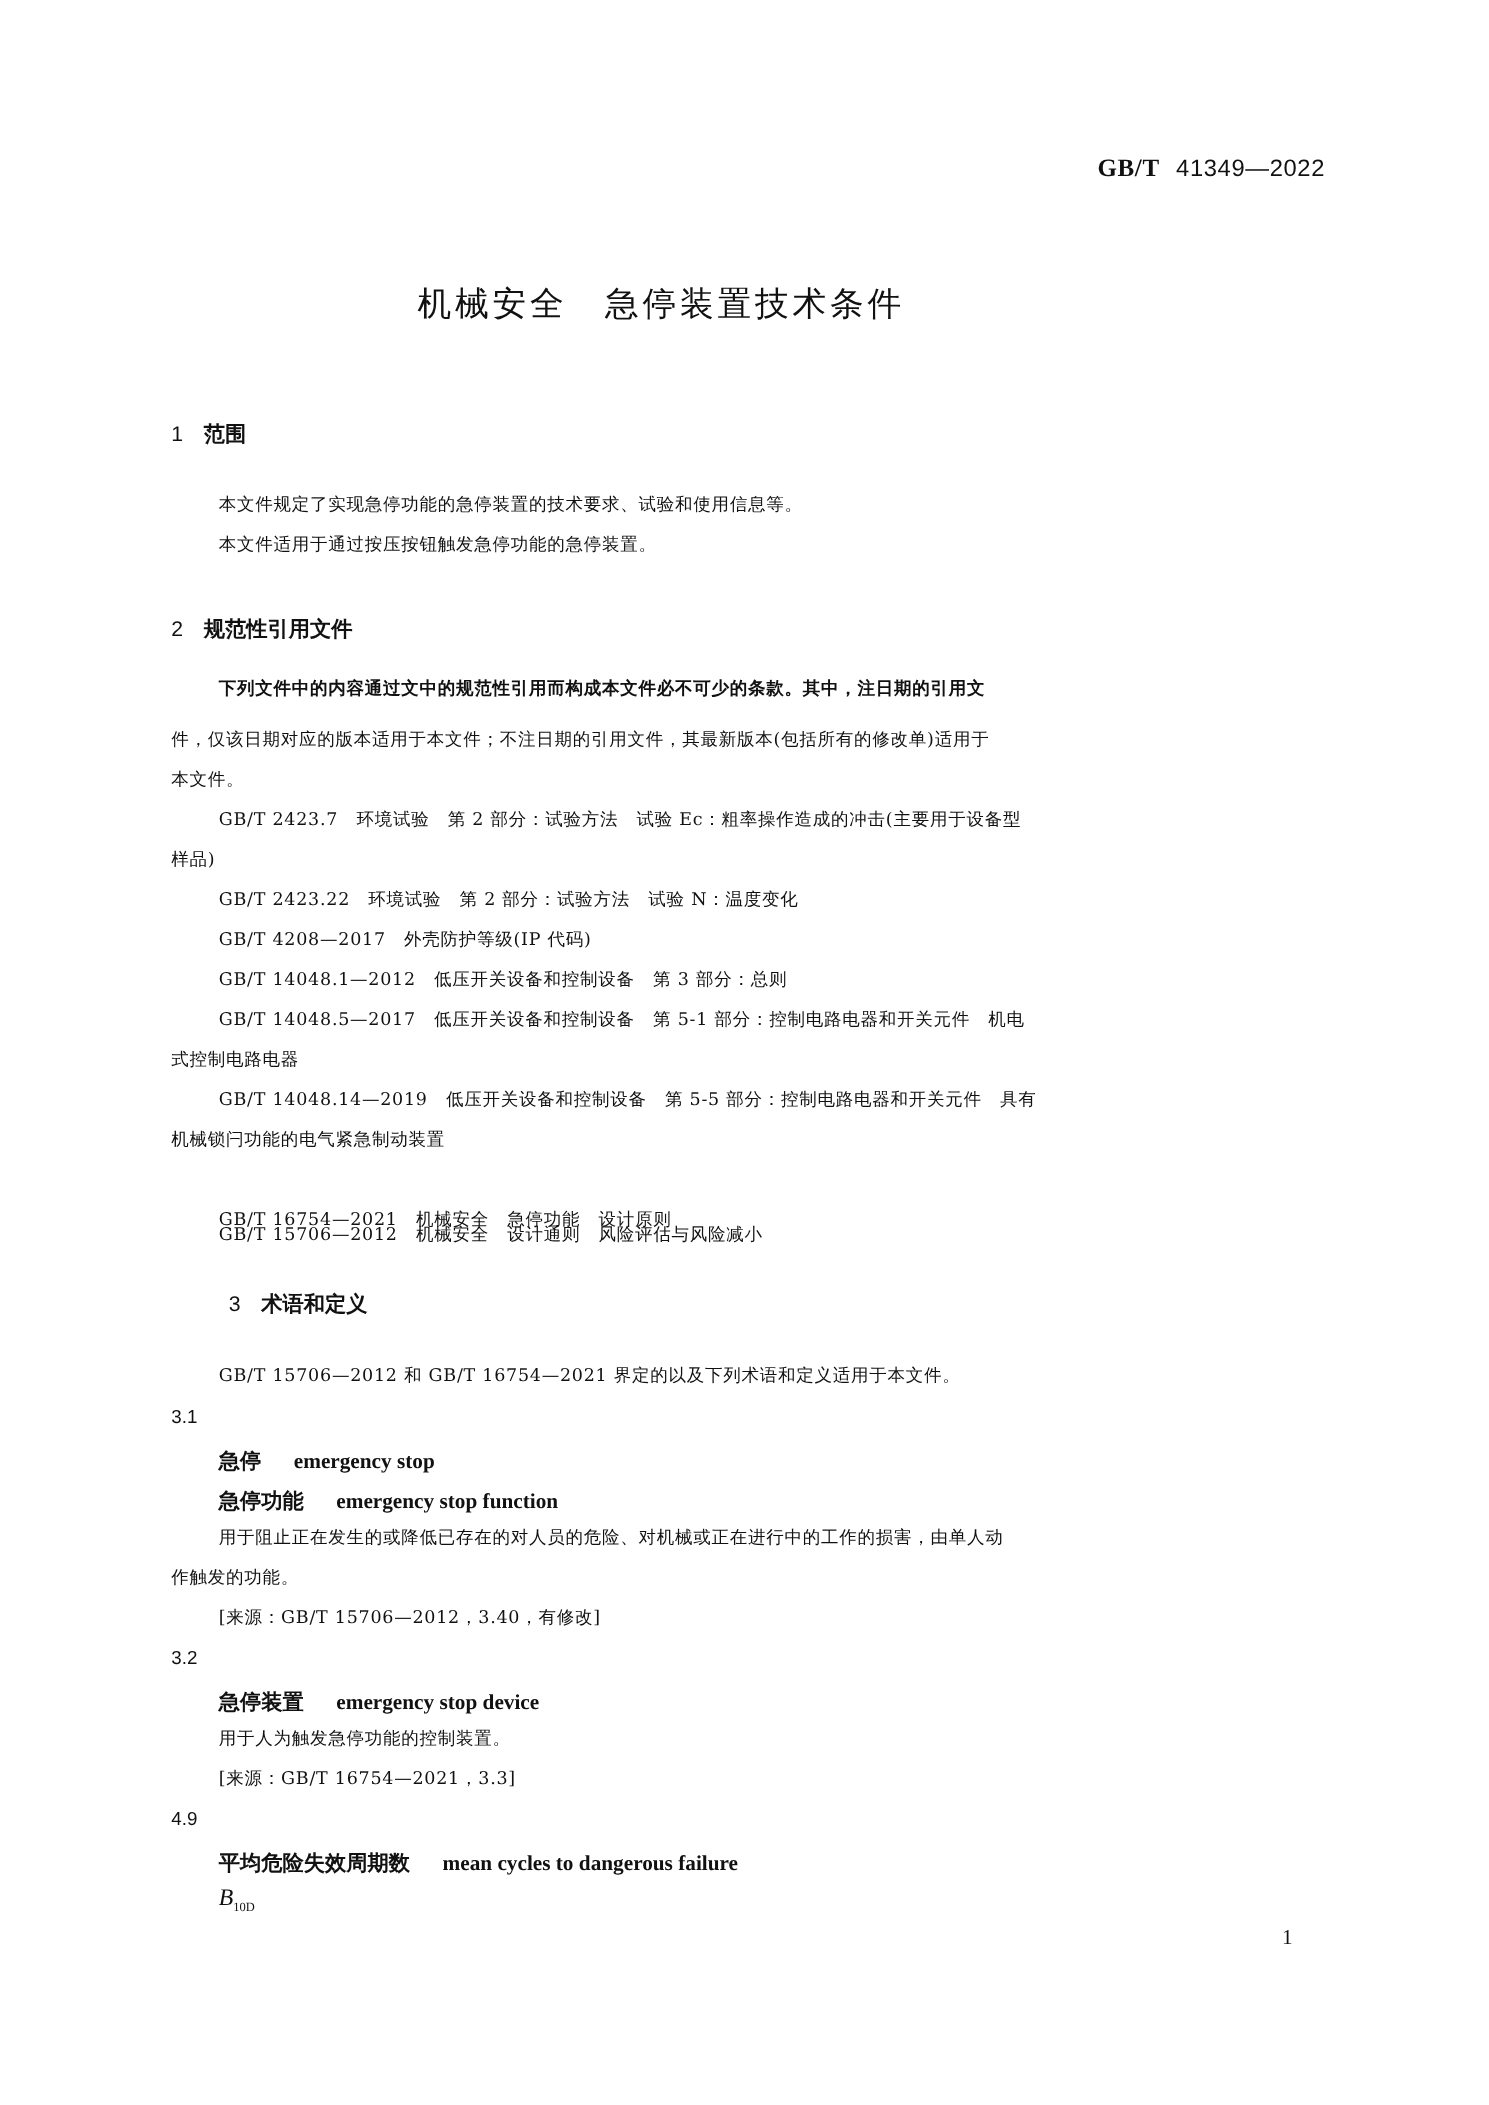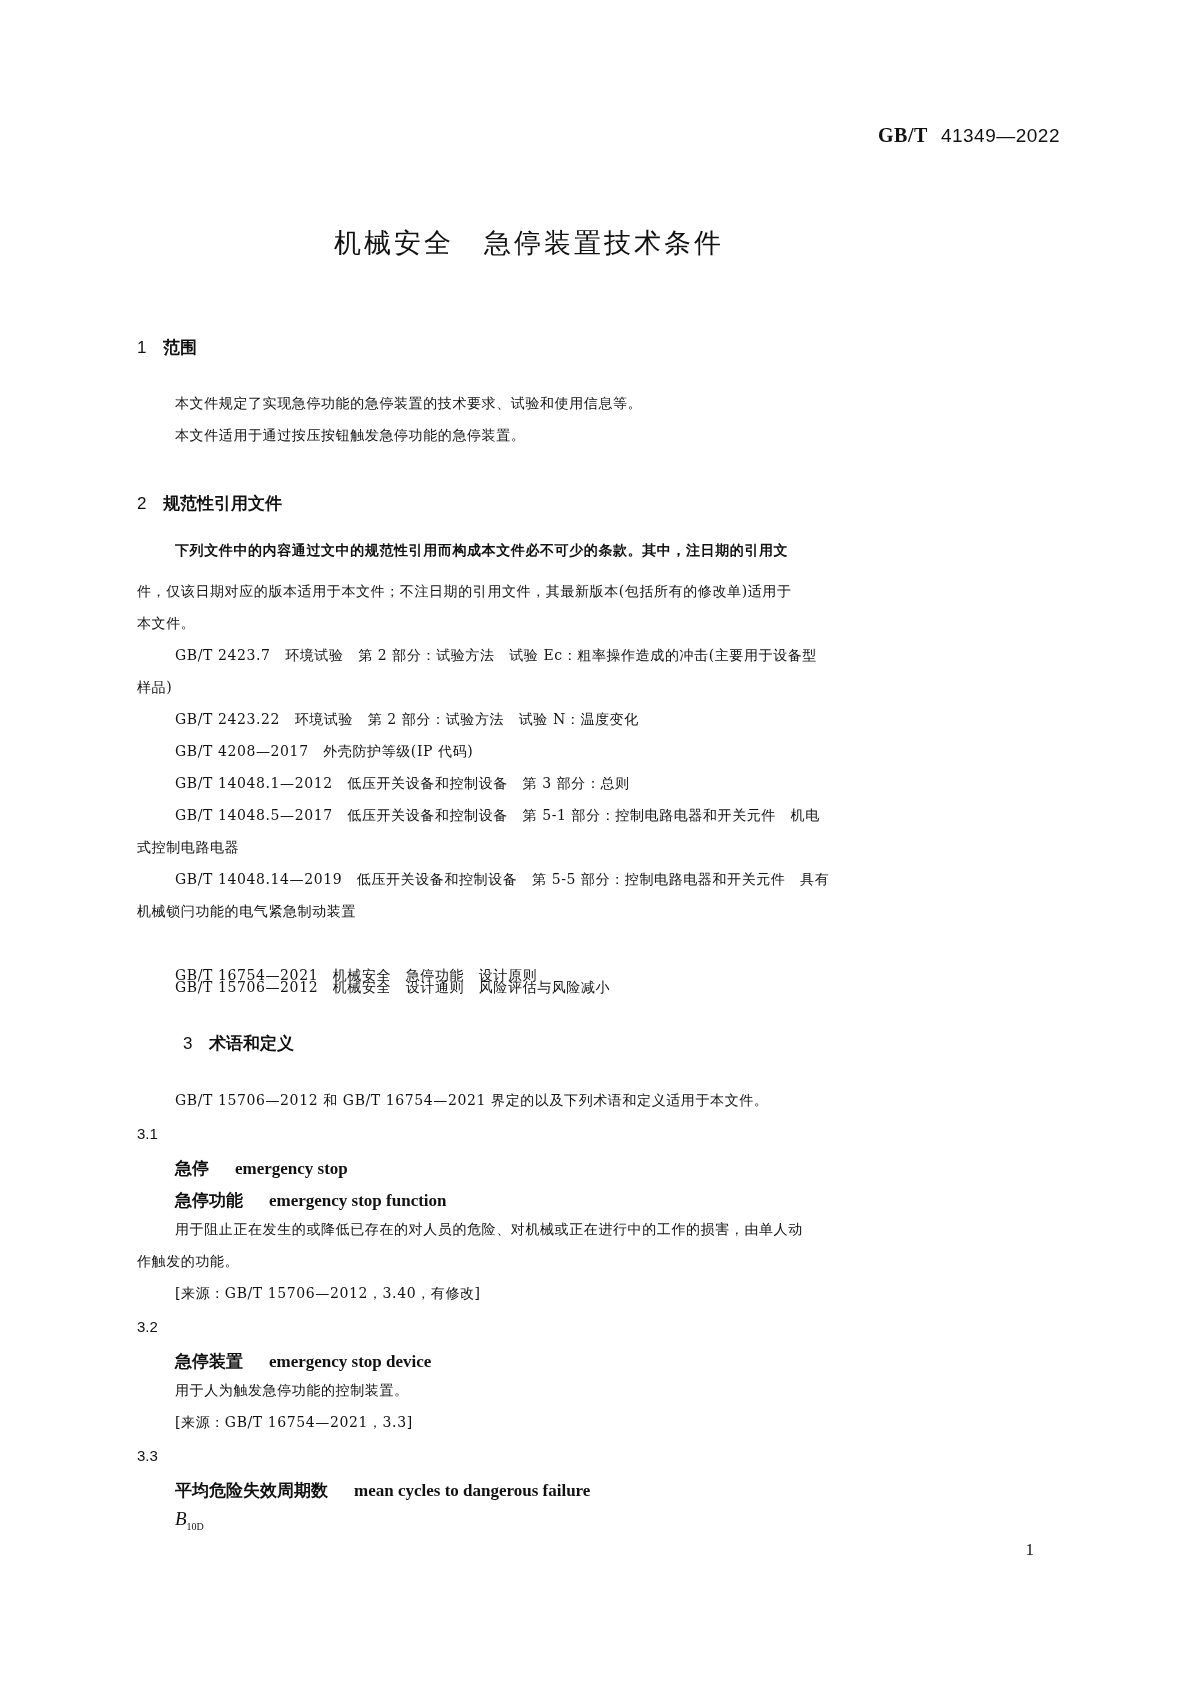--- a/index.html
+++ b/index.html
@@ -82,21 +82,21 @@
 <div class="abs p flush" style="top:1253px;">作触发的功能。</div>
 <div class="abs p indent" style="top:1285px;">[来源：GB/T 15706—2012，3.40，有修改]</div>
 
 <div class="abs subnum" style="top:1318px;">3.2</div>
 <div class="abs term" style="top:1350px;">
   <span>急停装置</span><span class="en">emergency stop device</span>
 </div>
 <div class="abs p indent" style="top:1382px;">用于人为触发急停功能的控制装置。</div>
 <div class="abs p indent" style="top:1414px;">[来源：GB/T 16754—2021，3.3]</div>
 
-<div class="abs subnum" style="top:1447px;">3.3</div>
+<div class="abs subnum" style="top:1447px;">4.9</div>
 <div class="abs term" style="top:1479px;">
   <span>平均危险失效周期数</span><span class="en">mean cycles to dangerous failure</span>
 </div>
 <div class="abs symbol" style="top:1508px;">
   <span>B</span><sub>10D</sub>
 </div>
 
 <div class="abs page-num">1</div>
 
 </body></html>

